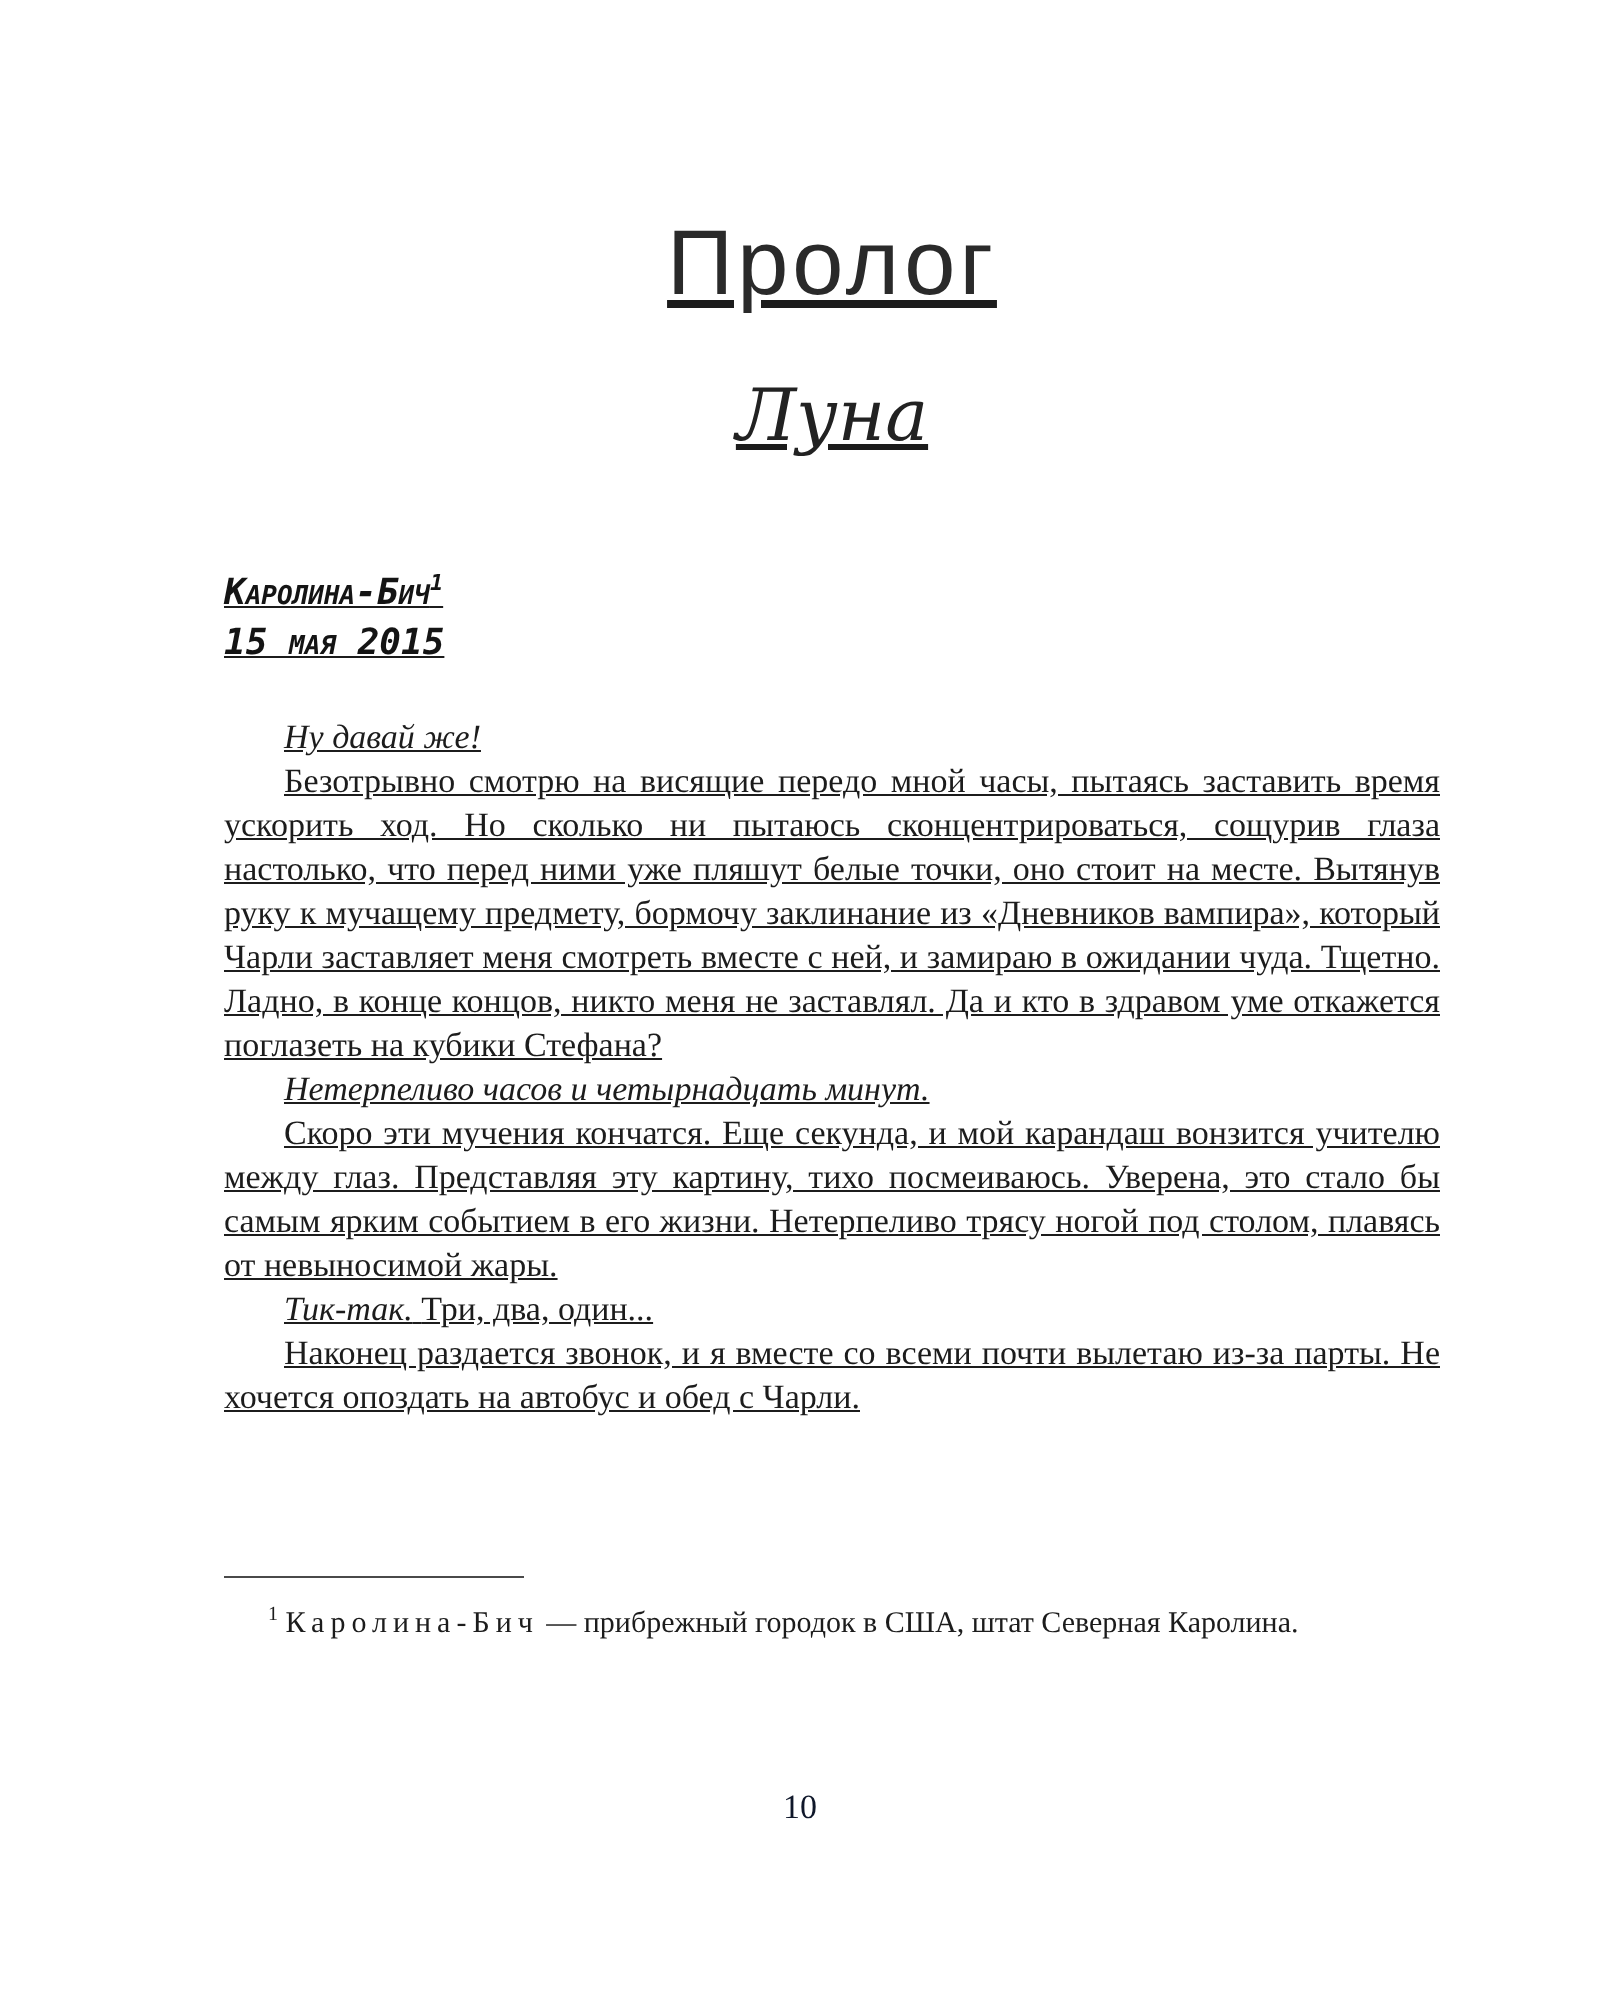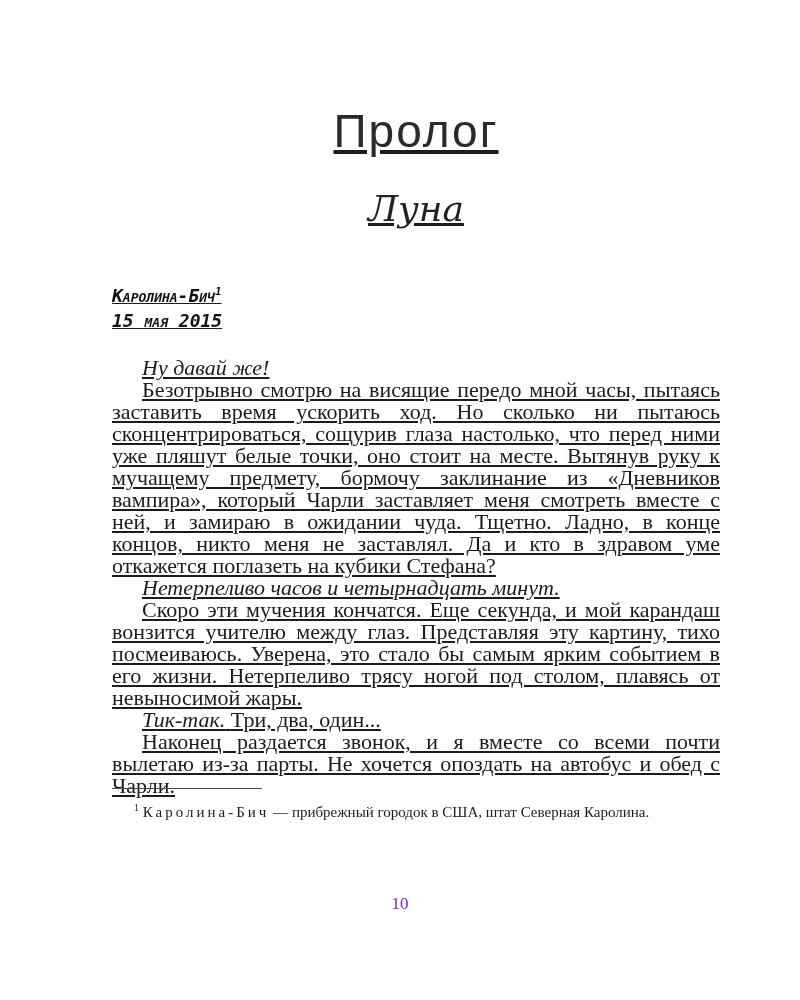--- a/index.html
+++ b/index.html
@@ -49,21 +49,21 @@
     font-size: 18px;
     line-height: 25px;
     color: #141414;
   }
   .meta sup {
     font-size: 11px;
     font-variant: normal;
   }
   .body {
     margin-top: 24px;
-    font-size: 22px;
+    font-size: 17px;
     line-height: 22px;
     text-align: justify;
     hyphens: auto;
     -webkit-hyphens: auto;
   }
   .body p {
     margin: 0;
     text-indent: 30px;
   }
   .italic {
@@ -94,21 +94,21 @@
   .fn-name {
     letter-spacing: 3px;
   }
   .page-number {
     position: absolute;
     left: 0;
     top: 894px;
     width: 100%;
     text-align: center;
     font-size: 17px;
-    color: #6d28d9;
+    color: #0f172a;
   }
 </style>
 </head>
 <body>
 
 <div class="page">
   <div class="content">
 
     <div class="title">Пролог</div>
 

